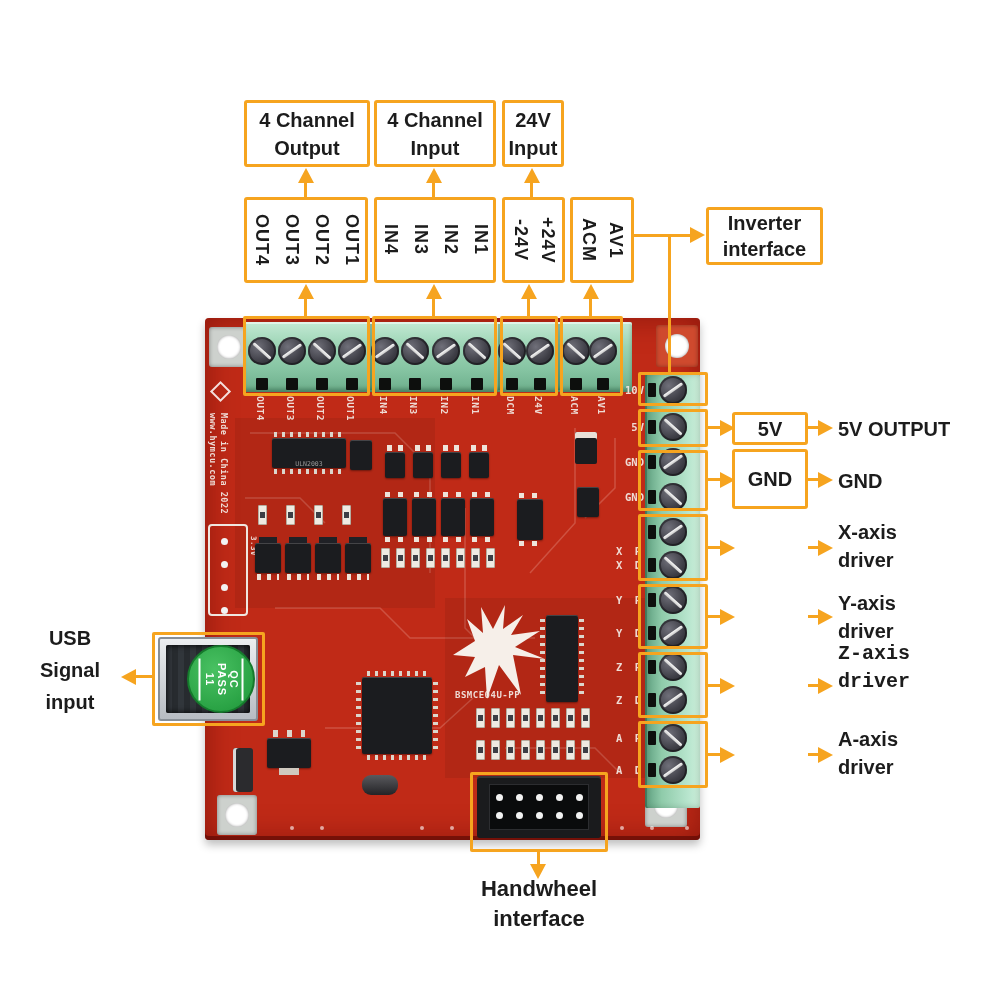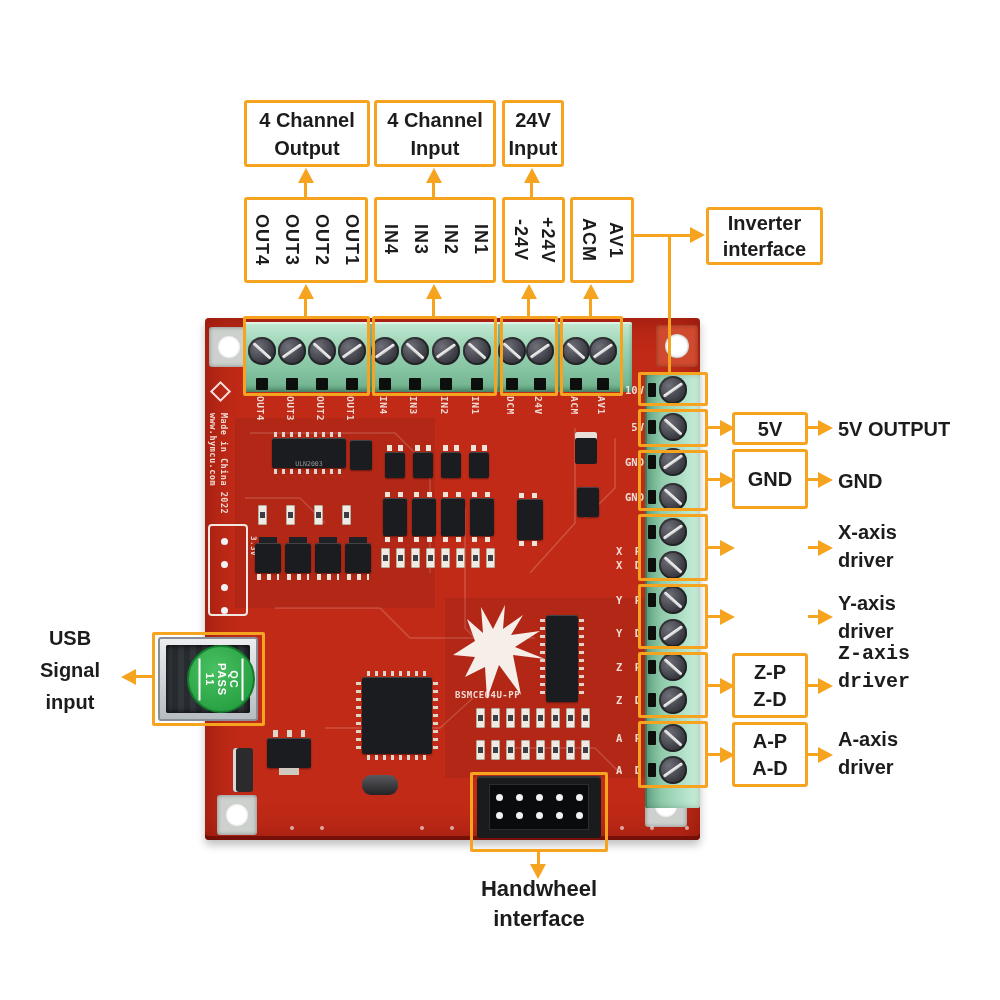--- a/index.html
+++ b/index.html
@@ -438,41 +438,29 @@
   <div class="abs head-right" style="left:720px;top:609px;"></div>
   <div class="abs hstem" style="left:808px;top:615px;width:12px;"></div>
   <div class="abs head-right" style="left:818px;top:609px;"></div>
   <div class="abs desc" style="left:838px;top:589px;">
     <span>Y-axis</span><br>
     <span>driver</span>
   </div>
 
   <div class="abs hstem" style="left:708px;top:684px;width:14px;"></div>
   <div class="abs head-right" style="left:720px;top:678px;"></div>
-  <div class="abs obox" style="left:732px;top:653px;width:76px;height:65px;">
-    <div class="ctext" style="line-height:27px;">
-      <span>Z-P</span><br>
-      <span>Z-D</span>
-    </div>
-  </div>
   <div class="abs hstem" style="left:808px;top:684px;width:12px;"></div>
   <div class="abs head-right" style="left:818px;top:678px;"></div>
   <div class="abs desc" style="left:838px;top:640px;font-family:Liberation Mono, monospace;">
     <span>Z-axis</span><br>
     <span>driver</span>
   </div>
 
   <div class="abs hstem" style="left:708px;top:753px;width:14px;"></div>
   <div class="abs head-right" style="left:720px;top:747px;"></div>
-  <div class="abs obox" style="left:732px;top:722px;width:76px;height:65px;">
-    <div class="ctext" style="line-height:27px;">
-      <span>A-P</span><br>
-      <span>A-D</span>
-    </div>
-  </div>
   <div class="abs hstem" style="left:808px;top:753px;width:12px;"></div>
   <div class="abs head-right" style="left:818px;top:747px;"></div>
   <div class="abs desc" style="left:838px;top:725px;">
     <span>A-axis</span><br>
     <span>driver</span>
   </div>
 
   <div class="abs head-left" style="left:121px;top:669px;"></div>
   <div class="abs hstem" style="left:134px;top:675px;width:18px;"></div>
   <div class="abs desc" style="left:22px;top:622px;width:96px;text-align:center;line-height:32px;">

